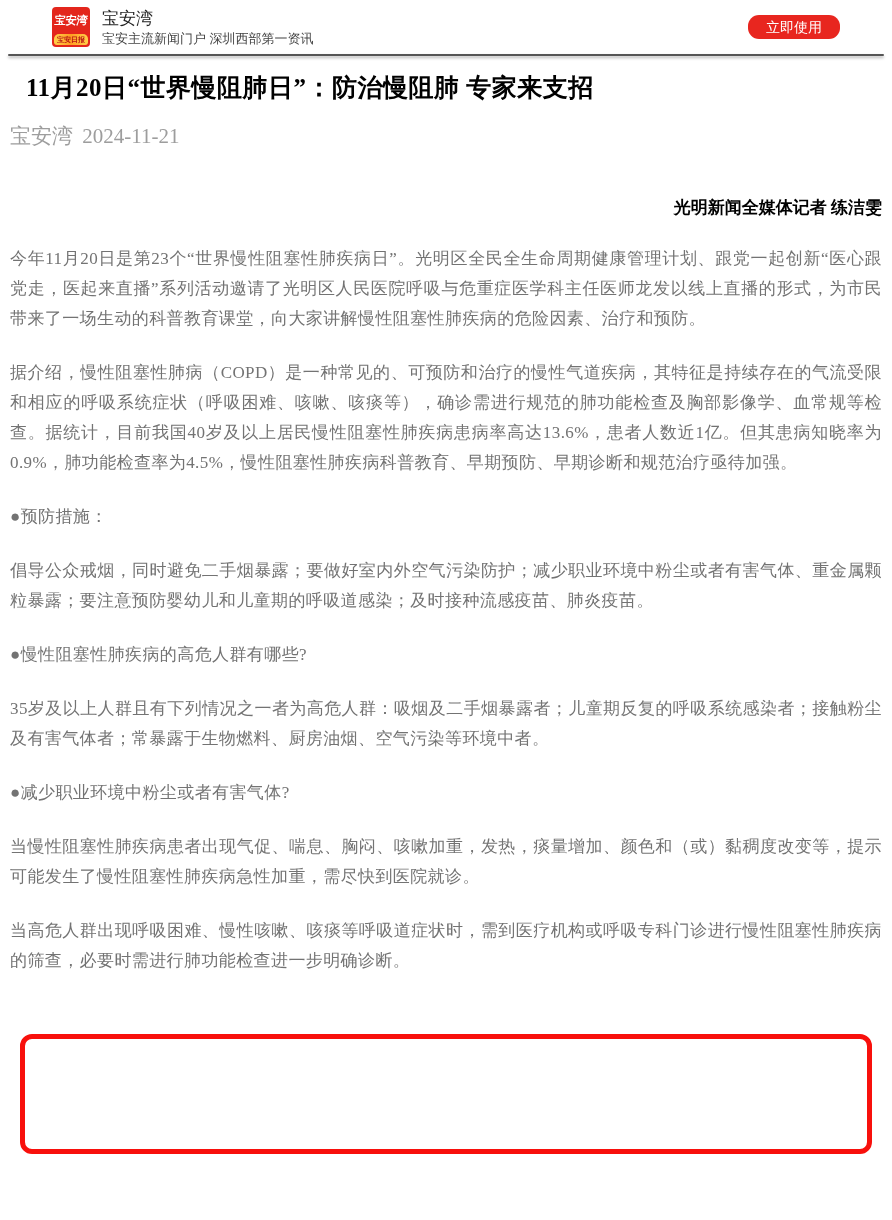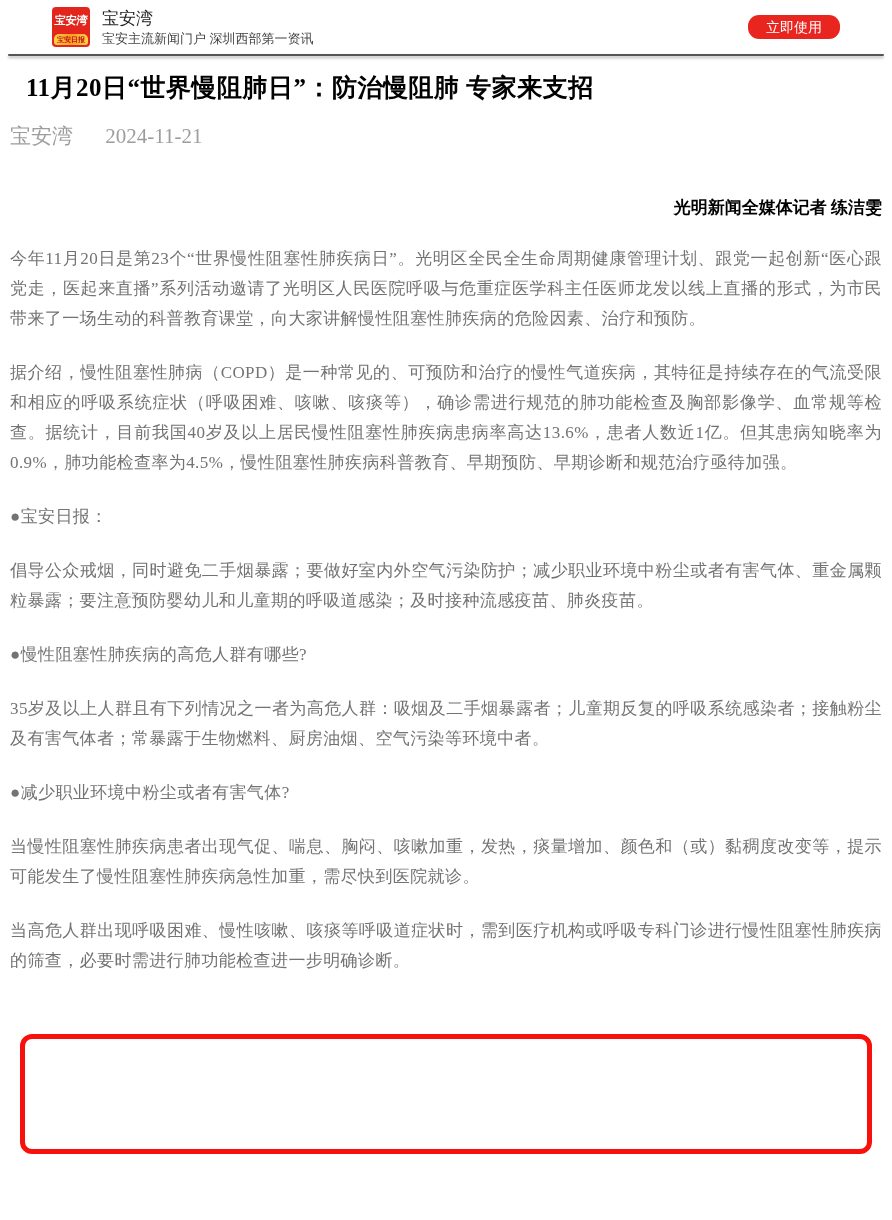--- a/index.html
+++ b/index.html
@@ -96,21 +96,21 @@
     color: #000000;
     line-height: 35px;
     letter-spacing: 0.5px;
   }
   .article-meta {
     margin-top: 18px;
     font-size: 21px;
     color: #9d9d9d;
     line-height: 27px;
   }
-  .article-meta .meta-date { margin-left: 27px; }
+  .article-meta .meta-date { margin-left: 4px; }
   .article-author {
     margin-top: 46px;
     font-size: 17px;
     font-weight: bold;
     color: #000000;
     line-height: 24px;
     text-align: right;
   }
   .article-body p {
     margin: 24px 0;
@@ -153,21 +153,21 @@
   <h1 class="article-title">11月20日“世界慢阻肺日”：防治慢阻肺 专家来支招</h1>
   <div class="article-meta">
     <span class="meta-source">宝安湾</span>
     <span class="meta-date">2024-11-21</span>
   </div>
   <div class="article-author">光明新闻全媒体记者 练洁雯</div>
 
   <div class="article-body">
       <p class="para">今年11月20日是第23个“世界慢性阻塞性肺疾病日”。光明区全民全生命周期健康管理计划、跟党一起创新“医心跟党走，医起来直播”系列活动邀请了光明区人民医院呼吸与危重症医学科主任医师龙发以线上直播的形式，为市民带来了一场生动的科普教育课堂，向大家讲解慢性阻塞性肺疾病的危险因素、治疗和预防。</p>
       <p class="para">据介绍，慢性阻塞性肺病（COPD）是一种常见的、可预防和治疗的慢性气道疾病，其特征是持续存在的气流受限和相应的呼吸系统症状（呼吸困难、咳嗽、咳痰等），确诊需进行规范的肺功能检查及胸部影像学、血常规等检查。据统计，目前我国40岁及以上居民慢性阻塞性肺疾病患病率高达13.6%，患者人数近1亿。但其患病知晓率为0.9%，肺功能检查率为4.5%，慢性阻塞性肺疾病科普教育、早期预防、早期诊断和规范治疗亟待加强。</p>
-      <p class="bullet">●宝安日报：</p>
+      <p class="bullet">●预防措施：</p>
       <p class="para">倡导公众戒烟，同时避免二手烟暴露；要做好室内外空气污染防护；减少职业环境中粉尘或者有害气体、重金属颗粒暴露；要注意预防婴幼儿和儿童期的呼吸道感染；及时接种流感疫苗、肺炎疫苗。</p>
       <p class="bullet">●慢性阻塞性肺疾病的高危人群有哪些?</p>
       <p class="para">35岁及以上人群且有下列情况之一者为高危人群：吸烟及二手烟暴露者；儿童期反复的呼吸系统感染者；接触粉尘及有害气体者；常暴露于生物燃料、厨房油烟、空气污染等环境中者。</p>
       <p class="bullet">●减少职业环境中粉尘或者有害气体?</p>
       <p class="para">当慢性阻塞性肺疾病患者出现气促、喘息、胸闷、咳嗽加重，发热，痰量增加、颜色和（或）黏稠度改变等，提示可能发生了慢性阻塞性肺疾病急性加重，需尽快到医院就诊。</p>
       <p class="para">当高危人群出现呼吸困难、慢性咳嗽、咳痰等呼吸道症状时，需到医疗机构或呼吸专科门诊进行慢性阻塞性肺疾病的筛查，必要时需进行肺功能检查进一步明确诊断。</p>
     </div>
 
   <div class="promo-box"></div>
 </main>

